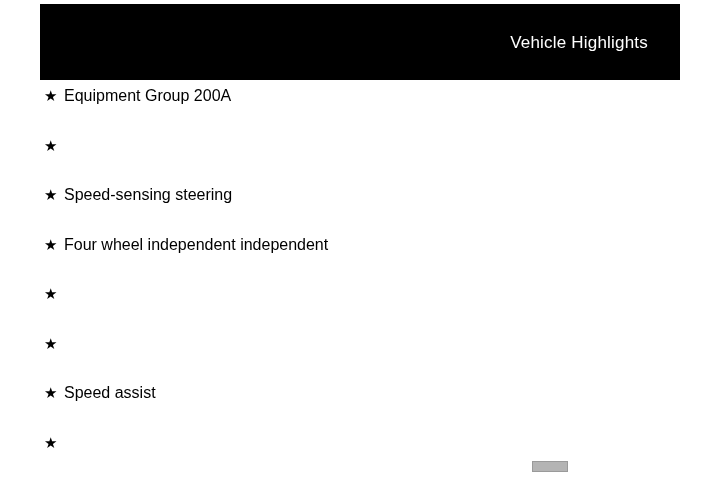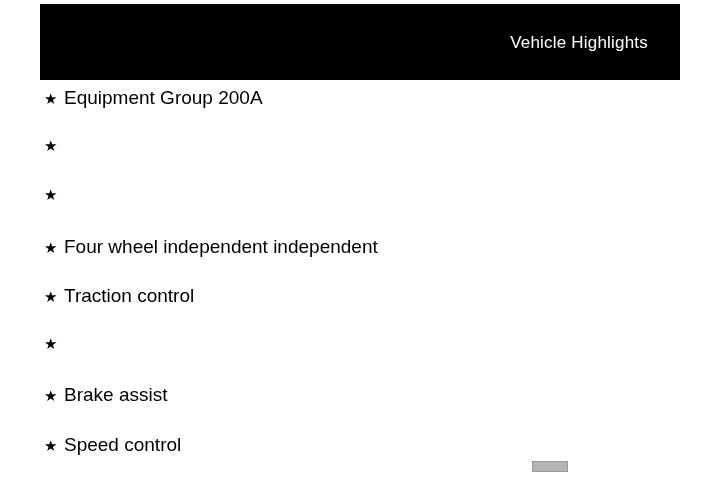--- a/index.html
+++ b/index.html
@@ -60,21 +60,21 @@
   .bullet-star {
     color: #000000;
     font-size: 15px;
     line-height: 1;
     width: 20px;
     flex: 0 0 20px;
     text-align: left;
   }
   .item-label {
     color: #000000;
-    font-size: 19px;
+    font-size: 16px;
     line-height: 1;
     white-space: nowrap;
   }
   .scroll-indicator {
     position: absolute;
     right: 16px;
     bottom: 8px;
     width: 36px;
     height: 11px;
     background: #b4b4b4;
@@ -94,37 +94,36 @@
   <ul class="highlights-list">
     <li class="highlight-item">
       <span class="bullet-star">★</span>
       <span class="item-label">Equipment Group 200A</span>
     </li>
     <li class="highlight-item">
       <span class="bullet-star">★</span>
     </li>
     <li class="highlight-item">
       <span class="bullet-star">★</span>
+      <span class="item-label">Speed-sensing steering</span>
     </li>
     <li class="highlight-item">
       <span class="bullet-star">★</span>
       <span class="item-label">Four wheel independent independent</span>
     </li>
     <li class="highlight-item">
       <span class="bullet-star">★</span>
-      <span class="item-label">Traction control</span>
     </li>
     <li class="highlight-item">
       <span class="bullet-star">★</span>
     </li>
     <li class="highlight-item">
       <span class="bullet-star">★</span>
-      <span class="item-label">Brake assist</span>
+      <span class="item-label">Speed assist</span>
     </li>
     <li class="highlight-item">
       <span class="bullet-star">★</span>
-      <span class="item-label">Speed control</span>
     </li>
   </ul>
 
   <div class="scroll-indicator"></div>
 
 </div>
 
 </body></html>

